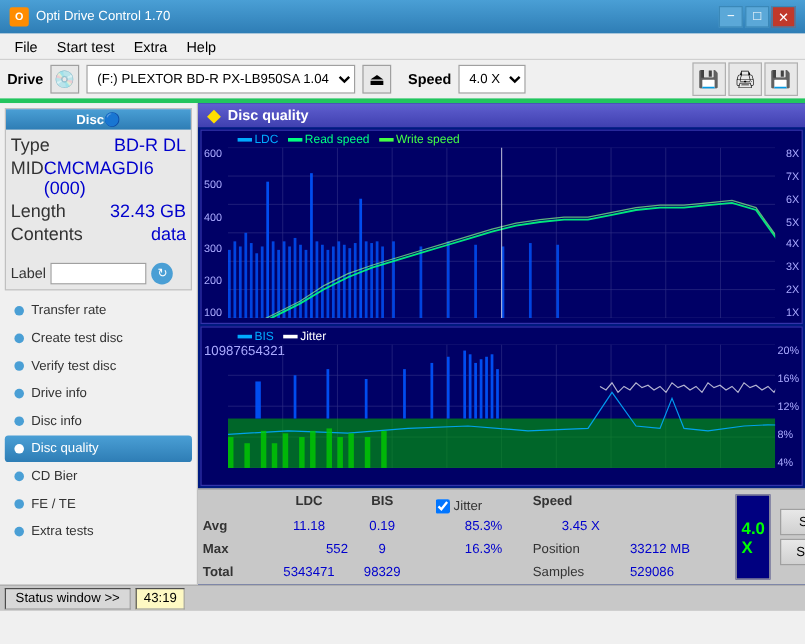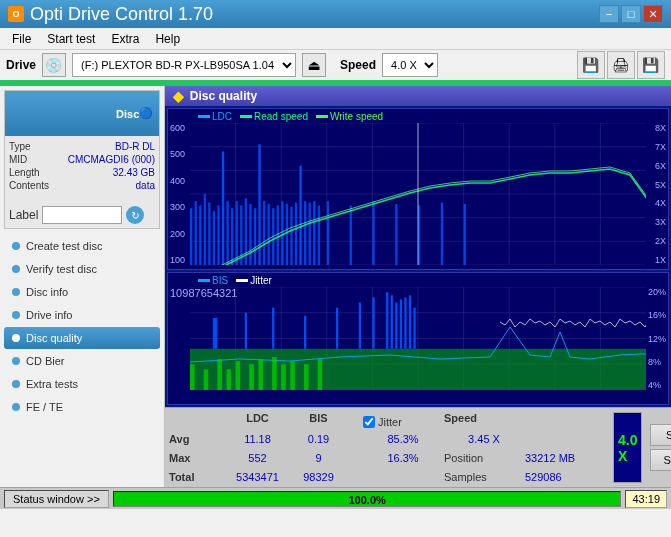--- a/index.html
+++ b/index.html
@@ -10,21 +10,21 @@
       background: linear-gradient(to bottom, #4a9fd5, #2e7db5);
       color: white;
       height: 28px;
       display: flex;
       align-items: center;
       padding: 0 8px;
       justify-content: space-between;
     }
     .titlebar-left { display: flex; align-items: center; gap: 6px; }
     .titlebar-icon { width: 16px; height: 16px; background: #ff8c00; border-radius: 2px; display: flex; align-items: center; justify-content: center; font-size: 9px; color: white; font-weight: bold; }
-    .titlebar-title { font-size: 18px; }
+    .titlebar-title { font-size: 11px; }
     .titlebar-buttons { display: flex; gap: 2px; }
     .titlebar-btn { width: 20px; height: 18px; background: #5ba8d8; border: 1px solid #3a88b8; color: white; font-size: 11px; cursor: pointer; display: flex; align-items: center; justify-content: center; }
     .titlebar-btn.close { background: #c0392b; }
 
     
     .menubar {
       background: #f0f0f0;
       height: 22px;
       display: flex;
       align-items: center;
@@ -33,21 +33,21 @@
     }
     .menu-item { padding: 2px 8px; cursor: pointer; font-size: 12px; }
 
     
     .drivebar {
       background: #f0f0f0;
       height: 36px;
       display: flex;
       align-items: center;
       padding: 0 6px;
-      border-bottom: 6px solid #22c55e;
+      border-bottom: 4px solid #22c55e;
       gap: 6px;
     }
     .drive-label { font-size: 12px; font-weight: bold; }
     .drive-select {
       background: white;
       border: 1px solid #a0a0a0;
       padding: 2px 4px;
       font-size: 11px;
       height: 24px;
       min-width: 220px;
@@ -83,29 +83,29 @@
     }
     .disc-panel {
       background: #e8e8e8;
       border: 1px solid #c0c0c0;
       margin: 4px;
       padding: 4px;
     }
     .disc-panel-header {
       background: linear-gradient(to bottom, #4a9fd5, #2e7db5);
       color: white;
-      padding: 16px 6px;
+      padding: 2px 6px;
       font-size: 11px;
       font-weight: bold;
       display: flex;
       align-items: center;
-      justify-content: flex-end;
+      justify-content: center;
       margin: -4px -4px 4px -4px;
     }
-    .disc-row { display: flex; justify-content: space-between; padding: 1px 0; font-size: 10px; }
+    .disc-row { display: flex; justify-content: space-between; padding: 1px 0; font-size: 15px; }
     .disc-key { color: #333; }
     .disc-value { color: #0000cc; font-weight: normal; }
     .disc-label-row { display: flex; align-items: center; gap: 4px; margin-top: 14px; }
     .disc-label-input { border: 1px solid #a0a0a0; background: white; height: 18px; width: 80px; font-size: 10px; }
     .disc-label-icon { width: 18px; height: 18px; background: #4a9fd5; border-radius: 50%; display: flex; align-items: center; justify-content: center; color: white; font-size: 10px; cursor: pointer; }
 
     .sidebar-menu { display: flex; flex-direction: column; gap: 1px; padding: 2px 4px; }
     .sidebar-item {
       padding: 5px 8px;
       cursor: pointer;
@@ -284,49 +284,53 @@
       <div class="disc-label-row">
         <span class="disc-key">Label</span>
         <input class="disc-label-input" type="text" style="">
         <div class="disc-label-icon">↻</div>
       </div>
     </div>
 
     <div class="sidebar-menu">
       <div class="sidebar-item">
         <div class="sidebar-item-dot"></div>
+        <span>Transfer rate</span>
+      </div>
+      <div class="sidebar-item">
+        <div class="sidebar-item-dot"></div>
         <span>Create test disc</span>
       </div>
       <div class="sidebar-item">
         <div class="sidebar-item-dot"></div>
         <span>Verify test disc</span>
       </div>
       <div class="sidebar-item">
         <div class="sidebar-item-dot"></div>
+        <span>Drive info</span>
+      </div>
+      <div class="sidebar-item">
+        <div class="sidebar-item-dot"></div>
         <span>Disc info</span>
       </div>
-      <div class="sidebar-item">
-        <div class="sidebar-item-dot"></div>
-        <span>Drive info</span>
-      </div>
       <div class="sidebar-item active">
         <div class="sidebar-item-dot"></div>
         <span>Disc quality</span>
       </div>
       <div class="sidebar-item">
         <div class="sidebar-item-dot"></div>
         <span>CD Bier</span>
       </div>
       <div class="sidebar-item">
         <div class="sidebar-item-dot"></div>
+        <span>FE / TE</span>
+      </div>
+      <div class="sidebar-item">
+        <div class="sidebar-item-dot"></div>
         <span>Extra tests</span>
-      </div>
-      <div class="sidebar-item">
-        <div class="sidebar-item-dot"></div>
-        <span>FE / TE</span>
       </div>
     </div>
   </div>
 
   <div class="content">
     <div class="content-header">
       <span class="content-header-icon">◆</span>
       <span>Disc quality</span>
     </div>
 
@@ -561,21 +565,21 @@
 
         <div style="color:#333;font-weight:bold;">Avg</div>
         <div style="color:#0000cc;text-align:center;">11.18</div>
         <div style="color:#0000cc;text-align:center;">0.19</div>
         <div></div>
         <div style="color:#0000cc;text-align:center;">85.3%</div>
         <div style="color:#0000cc;text-align:center;">3.45 X</div>
         <div></div>
 
         <div style="color:#333;font-weight:bold;">Max</div>
-        <div style="color:#0000cc;text-align:center;">552</div>
+        <div style="color:#0000cc;text-align:right;">552</div>
         <div style="color:#0000cc;text-align:center;">9</div>
         <div></div>
         <div style="color:#0000cc;text-align:center;">16.3%</div>
         <div style="color:#333;">Position</div>
         <div style="color:#0000cc;">33212 MB</div>
 
         <div style="color:#333;font-weight:bold;">Total</div>
         <div style="color:#0000cc;text-align:center;">5343471</div>
         <div style="color:#0000cc;text-align:center;">98329</div>
         <div></div>
@@ -592,18 +596,14 @@
         <button class="start-btn">Start full</button>
         <button class="start-btn">Start part</button>
       </div>
     </div>
 
   </div>
 </div>
 
 <div class="statusbar">
   <div class="status-text">Status window &gt;&gt;</div>
-  <div class="progress-bar-container">
-    <div class="progress-bar-fill"></div>
-    <span class="progress-text">100.0%</span>
-  </div>
   <div class="time-text">43:19</div>
 </div>
 
 </body></html>

